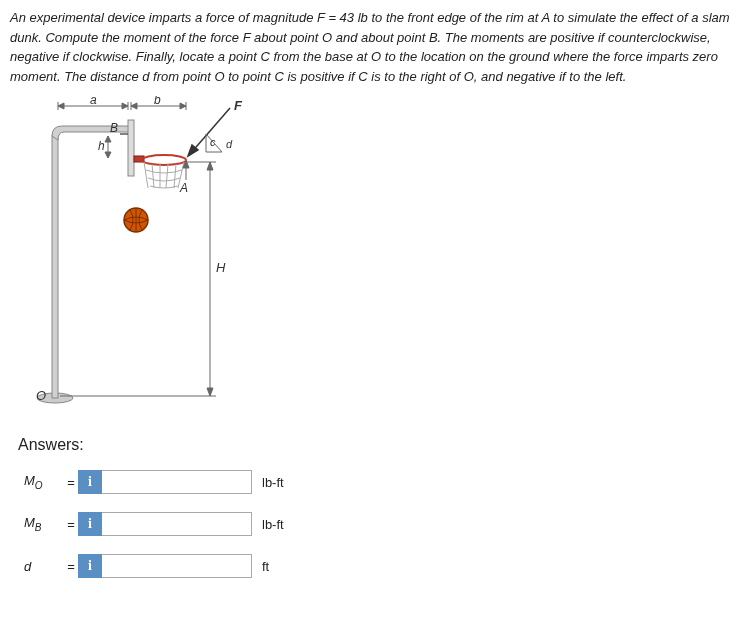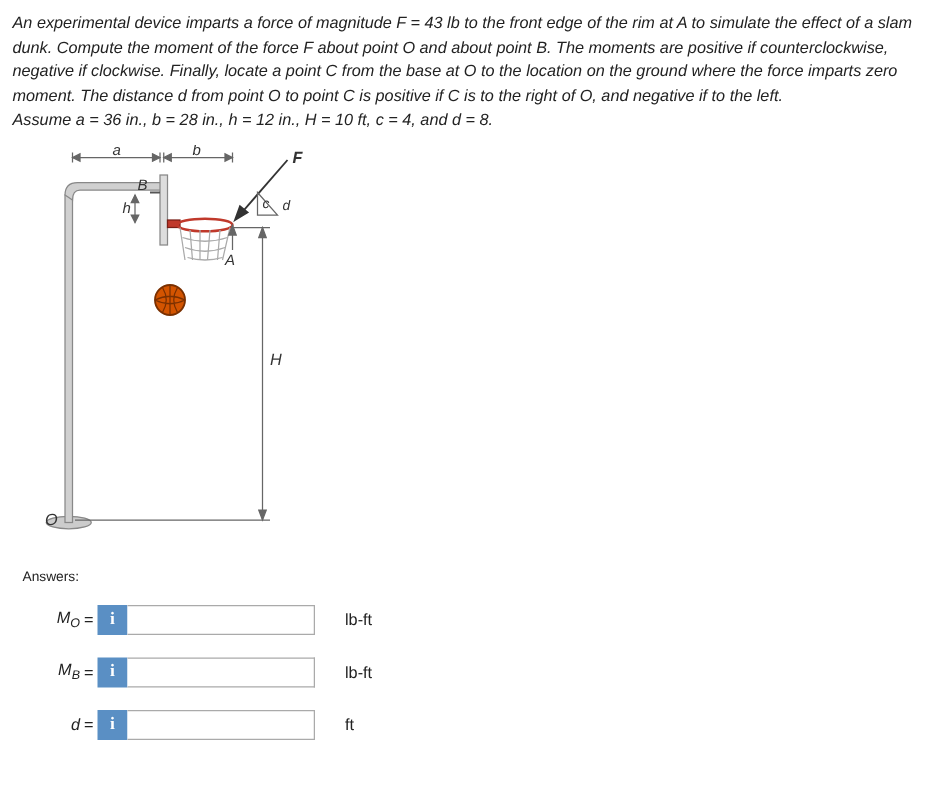--- a/index.html
+++ b/index.html
@@ -18,31 +18,31 @@
     }
     .figure {
       position: relative;
       width: 240px;
       height: 320px;
       margin: 10px 0 20px 20px;
     }
     .figure svg { display: block; }
     .answers-label {
       margin: 4px 0 16px 8px;
-      font-size: 11px;
+      font-size: 16px;
     }
     .answer-row {
       display: flex;
       align-items: center;
       margin-bottom: 18px;
       margin-left: 14px;
     }
     .answer-var {
       width: 40px;
-      text-align: right;
+      text-align: left;
       font-style: italic;
       font-size: 13px;
     }
     .answer-var sub { font-style: italic; font-size: 10px; }
     .answer-eq {
       width: 14px;
       text-align: center;
     }
     .info-btn {
       width: 24px;
@@ -61,30 +61,29 @@
     }
     .answer-input {
       width: 150px;
       height: 24px;
       border: 1px solid #aaa;
       border-left: none;
       padding: 2px 6px;
       font-size: 13px;
     }
     .answer-unit {
-      margin-left: 24px;
+      margin-left: 10px;
       font-size: 13px;
     }
   </style>
 </head>
 <body>
 
 <div class="problem-text">
   <span>An experimental device imparts a force of magnitude F = 43 lb to the front edge of the rim at A to simulate the effect of a slam dunk. Compute the moment of the force F about point O and about point B. The moments are positive if counterclockwise, negative if clockwise. Finally, locate a point C from the base at O to the location on the ground where the force imparts zero moment. The distance d from point O to point C is positive if C is to the right of O, and negative if to the left.</span><br>
-  <span>Assume a = 36 in., b = 28 in., h = 12 in., H = 10 ft, c = 4, and d = 8.</span>
 </div>
 
 <div class="figure">
   <svg width="240" height="320" viewBox="0 0 240 320">
 
     <ellipse cx="25" cy="302" rx="18" ry="5" fill="#ccc" stroke="#888" stroke-width="1"></ellipse>
 
     <rect x="22" y="40" width="6" height="262" fill="#d0d0d0" stroke="#888"></rect>
 
     <path d="M22 40 Q22 30 32 30 L100 30 L100 36 L34 36 Q28 36 28 44 Z" fill="#d0d0d0" stroke="#888"></path>

